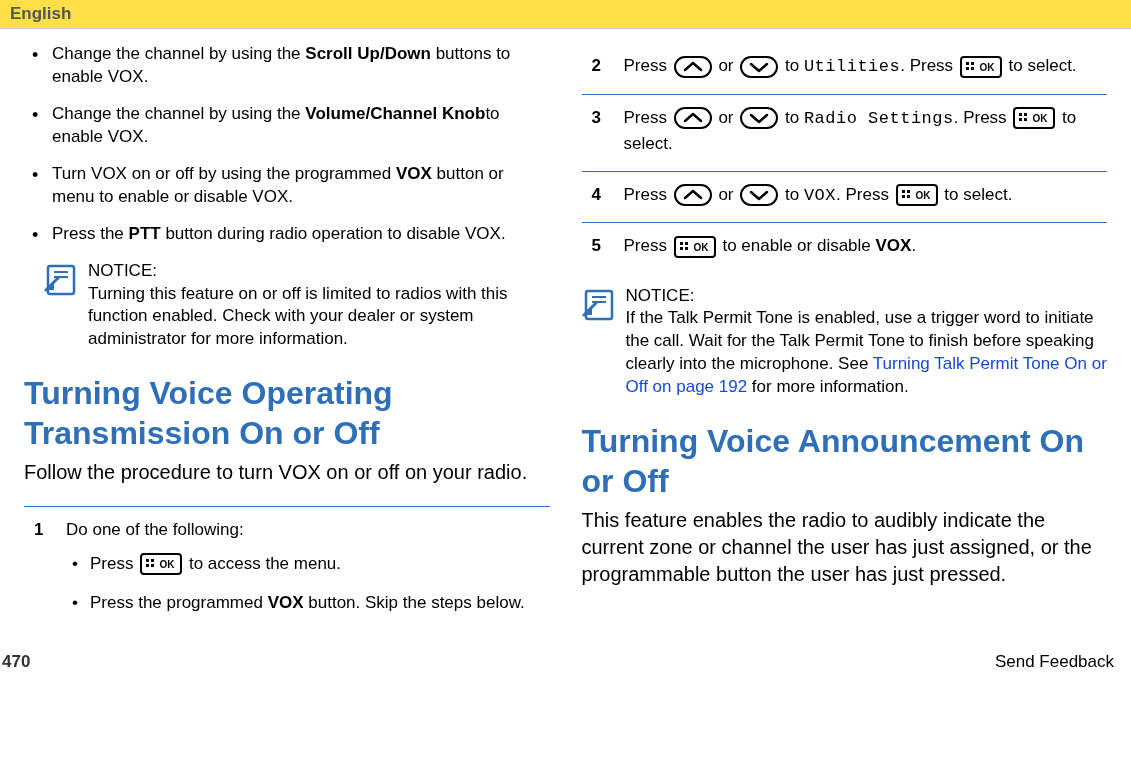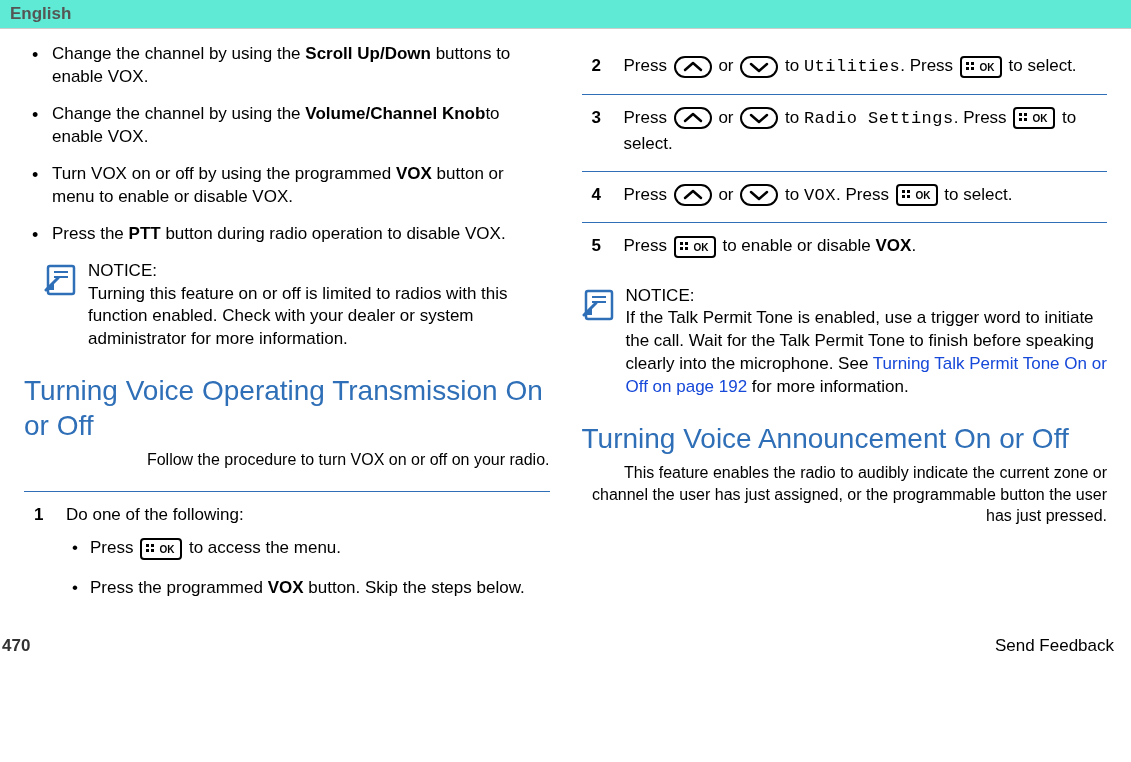--- a/index.html
+++ b/index.html
@@ -5,21 +5,21 @@
   * { box-sizing: border-box; }
   body {
     margin: 0;
     font-family: Arial, Helvetica, sans-serif;
     font-size: 16px;
     color: #000;
     background: #fff;
     width: 1131px;
   }
   .header-bar {
-    background: #5eead4;
+    background: #fde047;
     border-bottom: 1px solid #ccc;
     padding: 4px 10px;
     font-weight: bold;
     color: #555;
     font-size: 17px;
   }
   .page {
     display: flex;
     gap: 32px;
     padding: 14px 24px 0 24px;
@@ -57,30 +57,29 @@
     flex: 0 0 auto;
   }
   .notice-icon svg { display:block; }
   .notice-body {
     font-size: 17px;
     line-height: 1.35;
   }
   .notice-title { font-weight: normal; }
   h2.section-title {
     color: #2f6fb7;
-    font-size: 28px;
-    font-weight: normal;
+    font-size: 32px;
+    font-weight: bold;
     margin: 22px 0 6px 0;
     line-height: 1.25;
   }
   .intro {
-    font-size: 16px;
+    font-size: 20px;
     margin: 6px 0 20px 0;
     line-height: 1.35;
-    text-align: right;
   }
   .steps {
     margin: 0;
     padding: 0;
   }
   .step {
     display: flex;
     gap: 16px;
     border-bottom: 1px solid #2f6fb7;
     padding: 10px 0 14px 10px;

